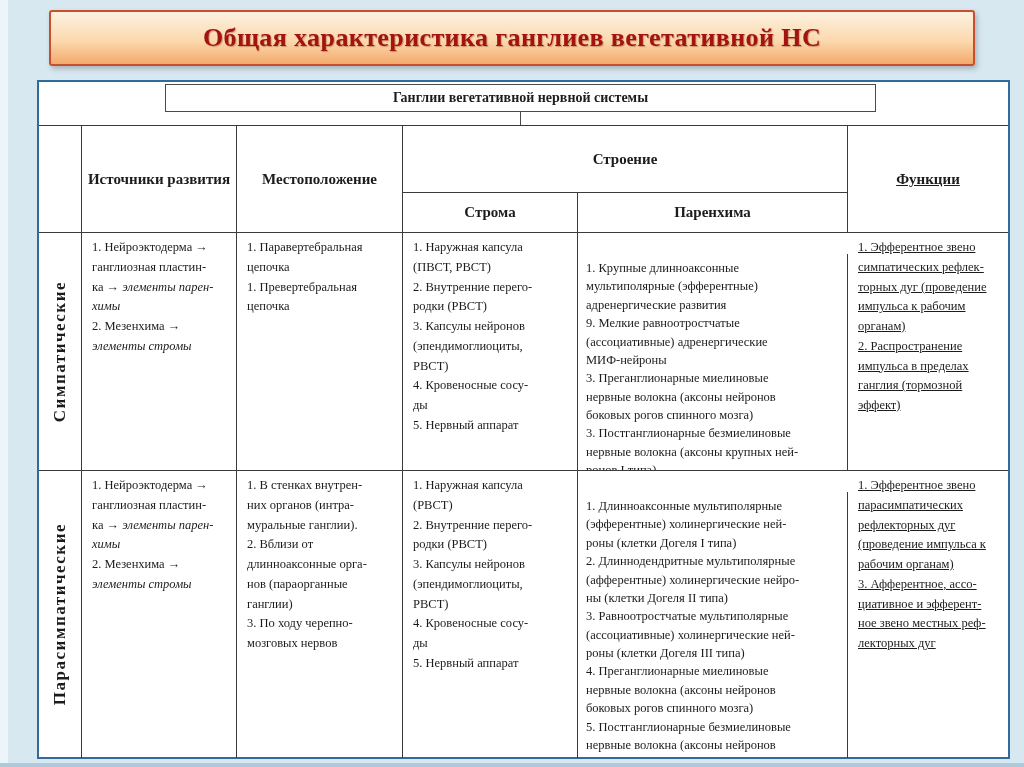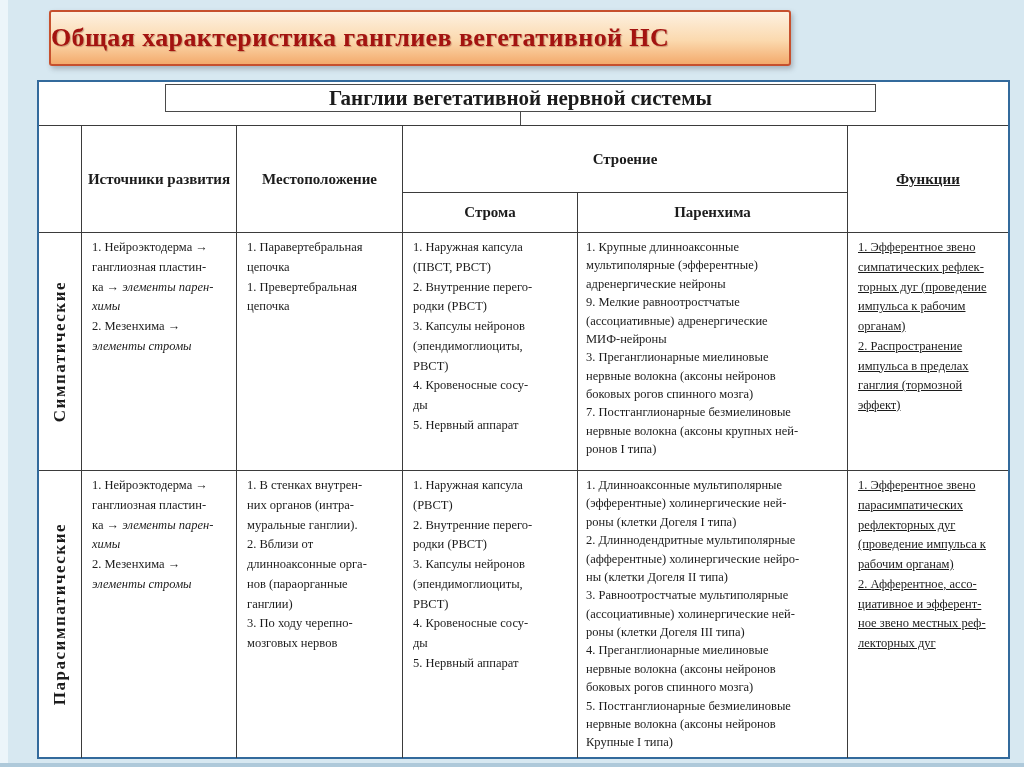--- a/index.html
+++ b/index.html
@@ -6,58 +6,58 @@
   body {
     width:1024px; height:767px; position:relative; overflow:hidden;
     background:#d7e8f1;
     font-family:"Liberation Serif","DejaVu Serif",serif;
     color:#1c1c1c;
   }
   .edge-left  { position:absolute; left:0; top:0; width:8px; height:767px; background:#ecf5fa; }
   .edge-bottom{ position:absolute; left:0; bottom:0; width:1024px; height:4px; background:#aec9da; }
 
   .banner {
-    position:absolute; left:49px; top:10px; width:742px; height:56px;
+    position:absolute; left:49px; top:10px; width:926px; height:56px;
     box-sizing:border-box;
     background:linear-gradient(180deg,#fdf1e1 0%,#fbd9ae 55%,#f3aa6c 100%);
     border:2px solid #c6502e; border-radius:3px;
     box-shadow:2px 3px 5px rgba(80,80,90,.35);
-    display:flex; align-items:center; 
+    display:flex; align-items:center; justify-content:center;
   }
   .banner-title {
     font-size:26px; font-weight:bold; color:#a31310; letter-spacing:.4px;
     text-shadow:1px 1px 1px rgba(120,40,20,.35);
   }
 
   .table-wrap {
     position:absolute; left:37px; top:80px; width:969px; height:675px;
     background:#ffffff; border:2px solid #336a9c;
   }
   .caption-box {
     position:absolute; left:126px; top:2px; width:711px; height:28px;
     box-sizing:border-box; border:1px solid #4a4a4a;
     display:flex; align-items:center; justify-content:center;
-    font-weight:bold; font-size:21px;
+    font-weight:bold; font-size:14px;
   }
   .caption-connector { position:absolute; left:481px; top:30px; width:1px; height:13px; background:#4a4a4a; }
 
   .grid {
     position:absolute; left:0; top:43px; width:969px; height:632px;
     display:grid;
     grid-template-columns:43px 155px 166px 175px 270px 160px;
     grid-template-rows:67px 40px 238px 287px;
     border-top:1px solid #3b3b3b; box-sizing:border-box;
   }
   .c { box-sizing:border-box; border-right:1px solid #3b3b3b; border-bottom:1px solid #3b3b3b; overflow:hidden; }
   .no-r { border-right:none;text-decoration:underline; }
   .no-b { border-bottom:none; }
   .hd { display:flex; align-items:center; justify-content:center; text-align:center;
         font-weight:bold; font-size:15px; line-height:1.25; padding:2px; }
   .bd { font-size:12.5px; line-height:1.58; padding:5px 4px 2px 10px; }
-  .bd.dense { line-height:1.47; padding-left:8px; }
+  .bd.dense { line-height:1.47; padding-left:8px;margin-top:21px; }
   .vcell { display:flex; align-items:center; justify-content:center; }
   .vtext {
     writing-mode:vertical-rl; transform:rotate(180deg);
     font-weight:bold; font-size:17px; letter-spacing:1.5px; white-space:nowrap;
   }
   .bd i { font-style:italic; }
 </style>
 </head>
 <body>
 
@@ -110,28 +110,28 @@
         <div><span>3. Капсулы нейронов</span></div>
         <div><span>(эпендимоглиоциты,</span></div>
         <div><span>РВСТ)</span></div>
         <div><span>4. Кровеносные сосу-</span></div>
         <div><span>ды</span></div>
         <div><span>5. Нервный аппарат</span></div>
       </div>
     <div class="c bd dense" style="grid-column:5;grid-row:3">
         <div><span>1. Крупные длинноаксонные</span></div>
         <div><span>мультиполярные (эфферентные)</span></div>
-        <div><span>адренергические нейроны</span></div>
+        <div><span>адренергические развития</span></div>
         <div><span>9. Мелкие равноотростчатые</span></div>
         <div><span>(ассоциативные) адренергические</span></div>
         <div><span>МИФ-нейроны</span></div>
         <div><span>3. Преганглионарные миелиновые</span></div>
         <div><span>нервные волокна (аксоны нейронов</span></div>
         <div><span>боковых рогов спинного мозга)</span></div>
-        <div><span>7. Постганглионарные безмиелиновые</span></div>
+        <div><span>3. Постганглионарные безмиелиновые</span></div>
         <div><span>нервные волокна (аксоны крупных ней-</span></div>
         <div><span>ронов I типа)</span></div>
       </div>
     <div class="c bd no-r" style="grid-column:6;grid-row:3">
         <div><span>1. Эфферентное звено</span></div>
         <div><span>симпатических рефлек-</span></div>
         <div><span>торных дуг (проведение</span></div>
         <div><span>импульса к рабочим</span></div>
         <div><span>органам)</span></div>
         <div><span>2. Распространение</span></div>
@@ -190,20 +190,20 @@
         <div><span>5. Постганглионарные безмиелиновые</span></div>
         <div><span>нервные волокна (аксоны нейронов</span></div>
         <div><span>Крупные I типа)</span></div>
       </div>
     <div class="c bd no-r no-b" style="grid-column:6;grid-row:4">
         <div><span>1. Эфферентное звено</span></div>
         <div><span>парасимпатических</span></div>
         <div><span>рефлекторных дуг</span></div>
         <div><span>(проведение импульса к</span></div>
         <div><span>рабочим органам)</span></div>
-        <div><span>2. Афферентное, ассо-</span></div>
+        <div><span>3. Афферентное, ассо-</span></div>
         <div><span>циативное и эфферент-</span></div>
         <div><span>ное звено местных реф-</span></div>
         <div><span>лекторных дуг</span></div>
       </div>
 
   </div>
 </div>
 
 </body></html>

